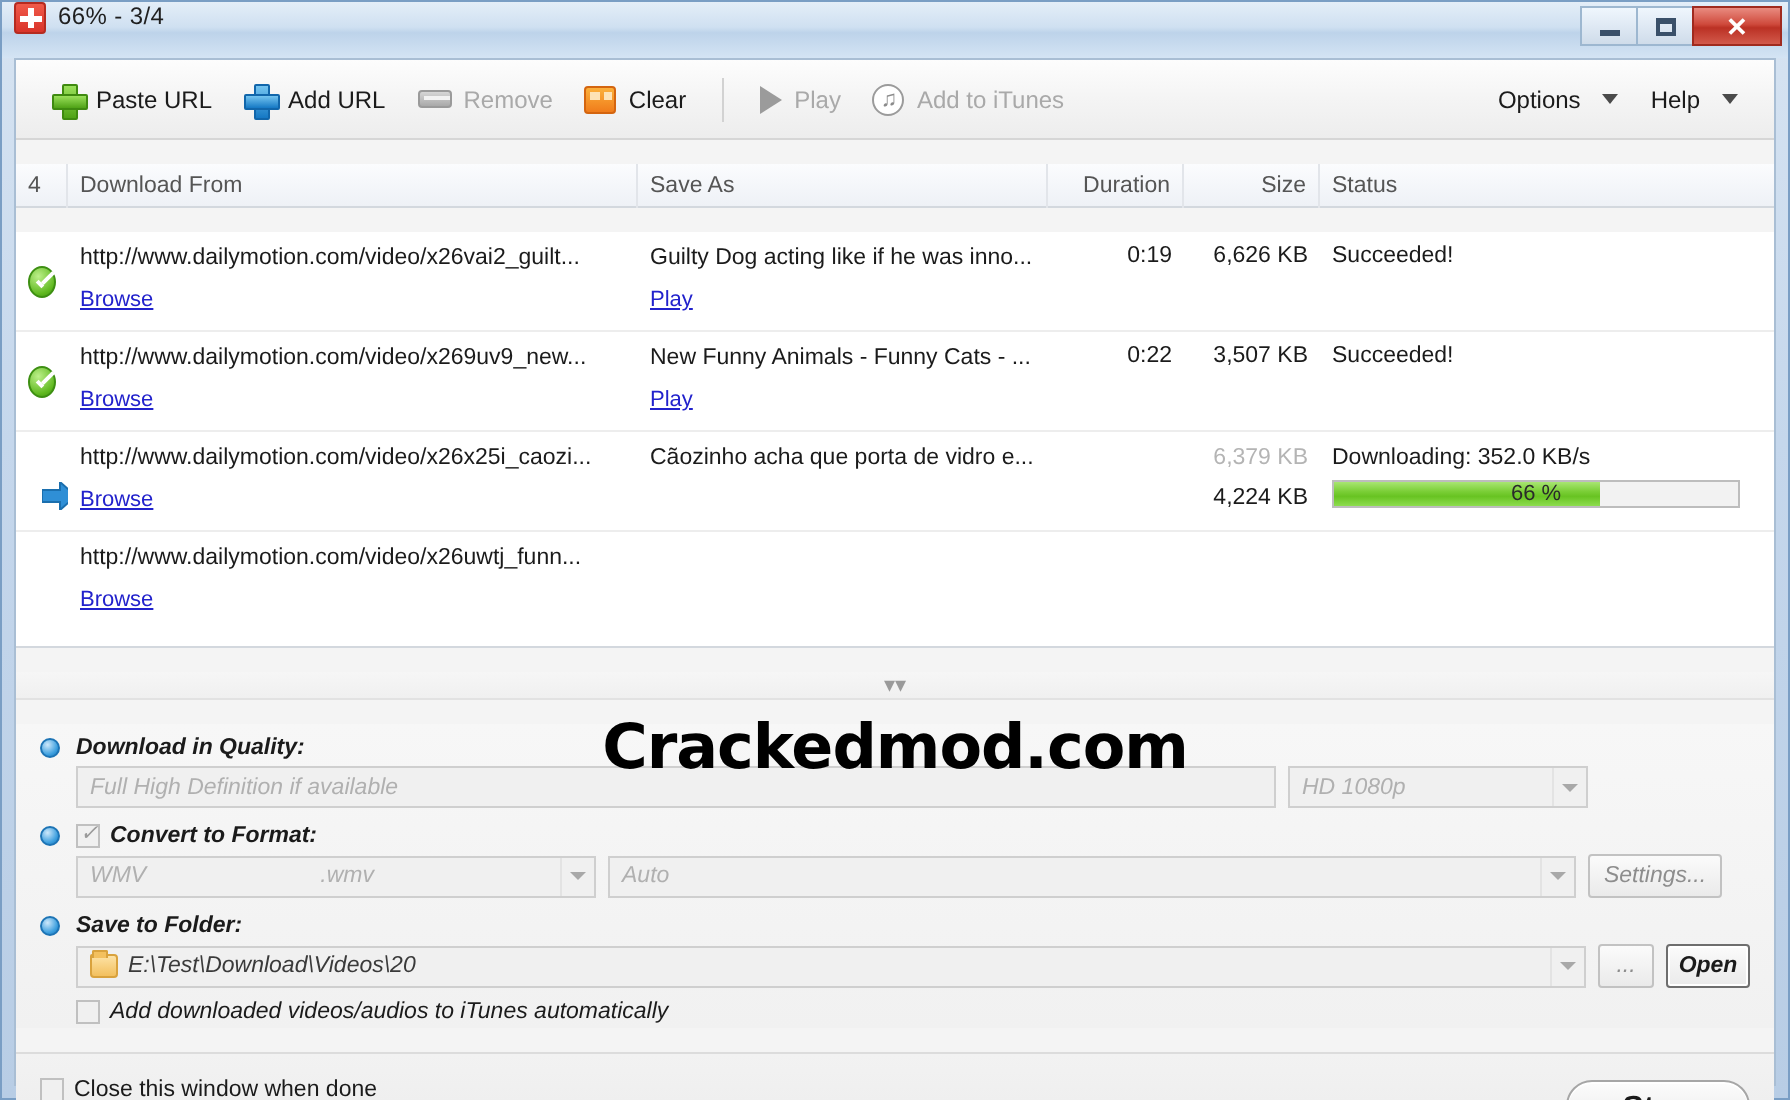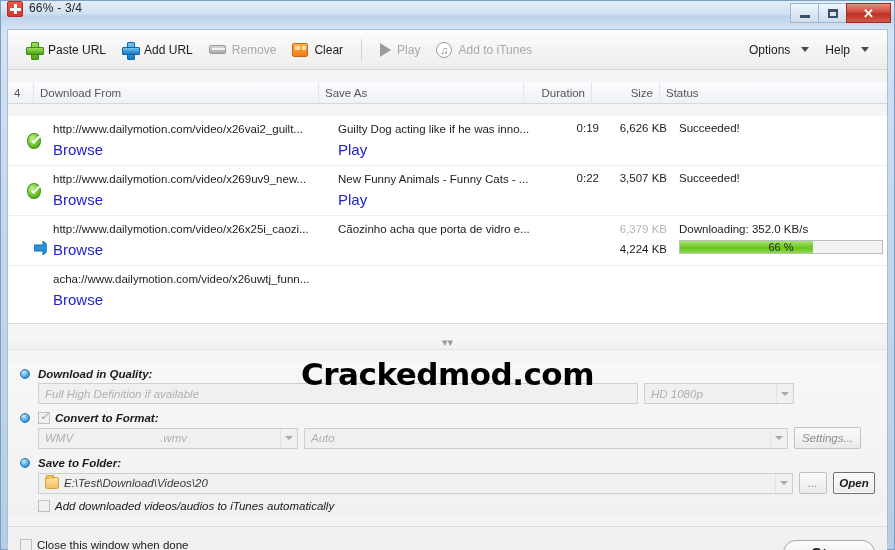--- a/index.html
+++ b/index.html
@@ -179,32 +179,31 @@
     background: #fff;
     border-bottom: 1px solid #d3d8de;
     overflow: hidden;
     position: relative;
   }
   .row {
     display: flex; align-items: stretch;
     height: 50px;
     border-bottom: 1px solid #ededed;
     background: #fff;
-    padding-left: 13px;
   }
   .row .cell { padding: 6px 6px 0 6px; font-size: 11.5px; color: #1b1b1b; overflow:hidden; }
   .cell.num { width: 26px; display:flex; align-items:center; justify-content:center; padding-top:0; }
   .cell.from { width: 285px; }
   .cell.as   { width: 205px; }
   .cell.dur  { width: 68px; text-align: right; }
   .cell.size { width: 68px; text-align: right; }
   .cell.stat { flex: 1; }
   .line1 { white-space: nowrap; overflow: hidden; text-overflow: ellipsis; line-height: 15px;}
   .line2 { line-height: 18px; margin-top: 4px; }
-  .lnk { color: #2222cc; font-size: 15px; cursor: pointer; }
+  .lnk { color: #2222cc; text-decoration: underline; font-size: 11px; cursor: pointer; }
 
   .ico-ok {
     width: 16px; height: 16px; border-radius: 50%;
     background: radial-gradient(circle at 35% 30%, #bdf08a, #5fb81f 70%, #3d8f12);
     border: 1px solid #3d8f12; position: relative;
   }
   .ico-ok::before {
     content: ""; position: absolute; left: 3px; top: 7px;
     width: 4px; height: 2px; background: #fff; transform: rotate(45deg);
   }
@@ -484,21 +483,21 @@
           <div class="prog-wrap">
             <div class="prog-fill" id="prog-fill" style="width: 66%;"></div>
             <div class="prog-text">66 %</div>
           </div>
         </div>
       </div>
 
       <div class="row" style="border-bottom:none">
         <div class="cell num"></div>
         <div class="cell from">
-          <div class="line1">acha://www.dailymotion.com/video/x26uwtj_funn...</div>
+          <div class="line1">http://www.dailymotion.com/video/x26uwtj_funn...</div>
           <div class="line2"><span class="lnk">Browse</span></div>
         </div>
         <div class="cell as"></div>
         <div class="cell dur"></div>
         <div class="cell size"></div>
         <div class="cell stat"></div>
       </div>
 
     </div>
 

